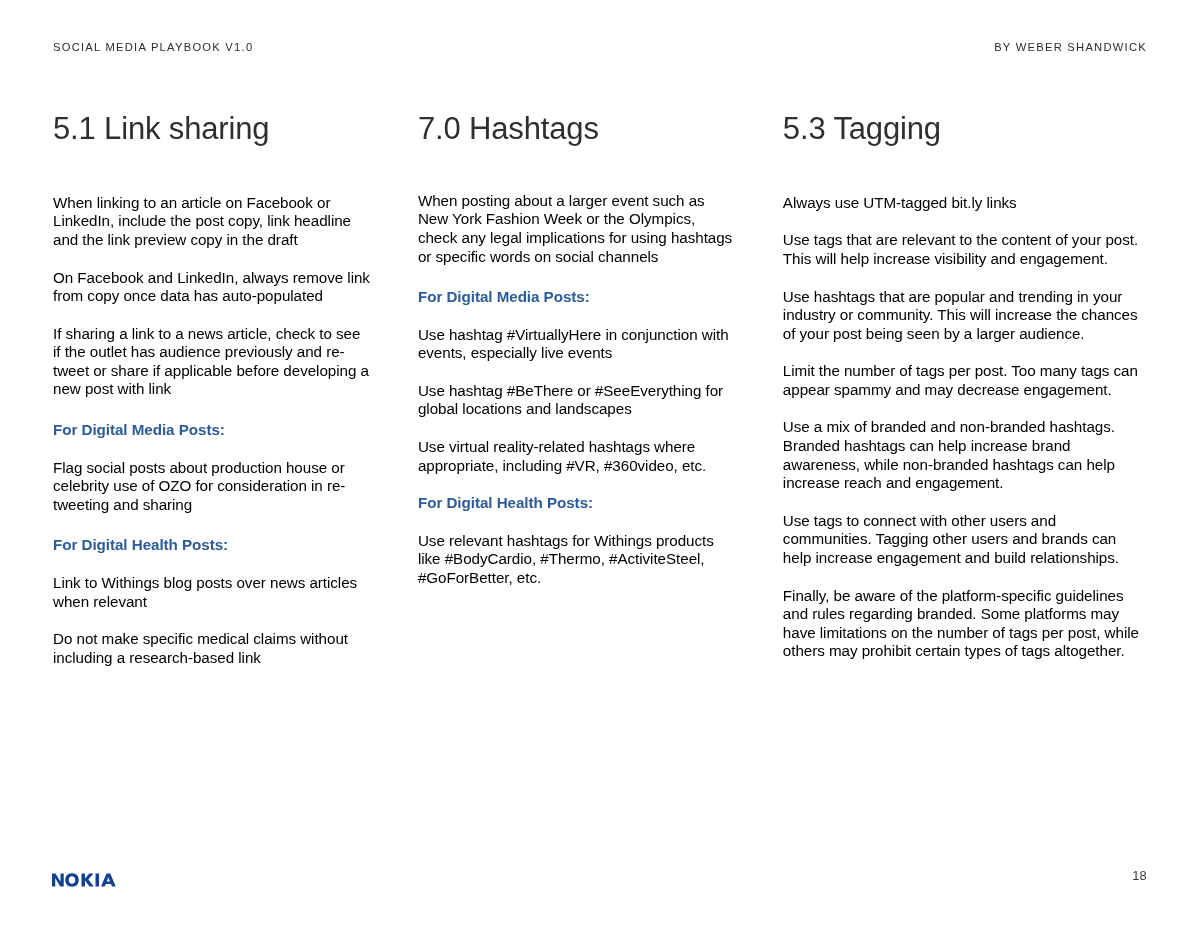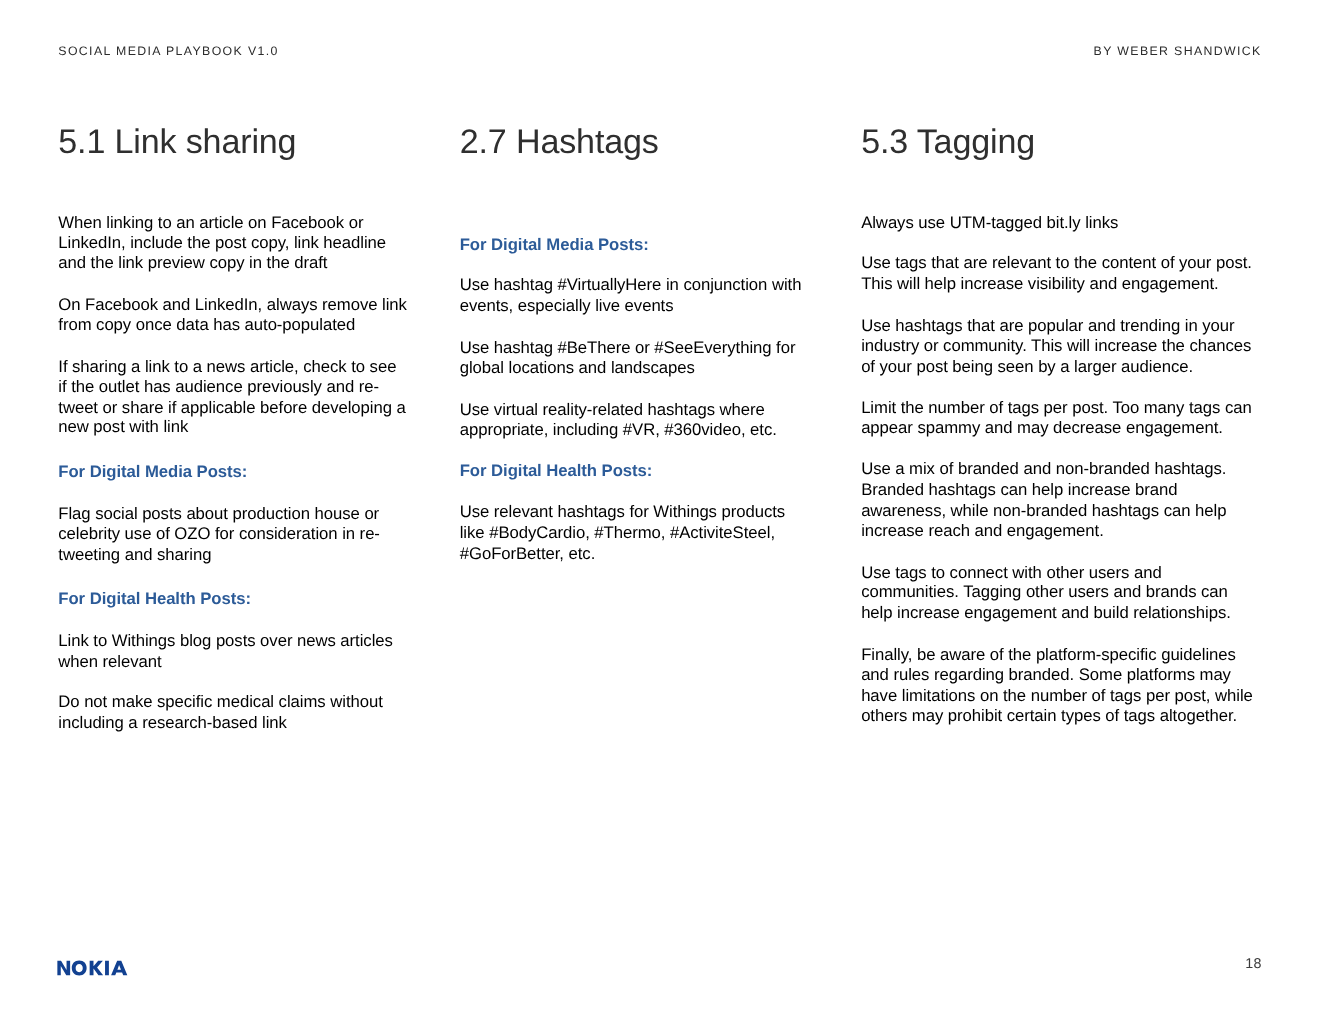--- a/index.html
+++ b/index.html
@@ -147,22 +147,23 @@
         <p class="para">If sharing a link to a news article, check to see if the outlet has audience previously and re-tweet or share if applicable before developing a new post with link</p>
         <p class="subhead spaced-above">For Digital Media Posts:</p>
         <p class="para">Flag social posts about production house or celebrity use of OZO for consideration in re-tweeting and sharing</p>
         <p class="subhead spaced-above">For Digital Health Posts:</p>
         <p class="para">Link to Withings blog posts over news articles when relevant</p>
         <p class="para">Do not make specific medical claims without including a research-based link</p>
       </div>
     </div>
 
     <div class="column col-2">
-      <h2 class="col-heading">2.7 Hashtags</h2>
+      <h2 class="col-heading">7.0 Hashtags</h2>
       <div class="col-body">
+        <p class="para">When posting about a larger event such as New York Fashion Week or the Olympics, check any legal implications for using hashtags or specific words on social channels</p>
         <p class="subhead spaced-above">For Digital Media Posts:</p>
         <p class="para">Use hashtag #VirtuallyHere in conjunction with events, especially live events</p>
         <p class="para">Use hashtag #BeThere or #SeeEverything for global locations and landscapes</p>
         <p class="para">Use virtual reality-related hashtags where appropriate, including #VR, #360video, etc.</p>
         <p class="subhead">For Digital Health Posts:</p>
         <p class="para">Use relevant hashtags for Withings products like #BodyCardio, #Thermo, #ActiviteSteel, #GoForBetter, etc.</p>
       </div>
     </div>
 
     <div class="column col-3">

